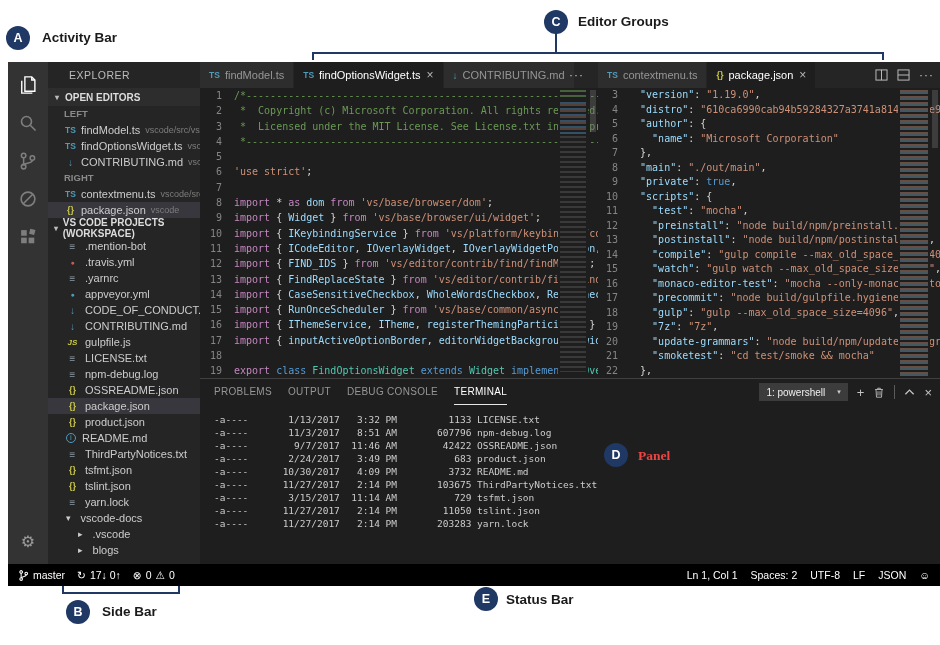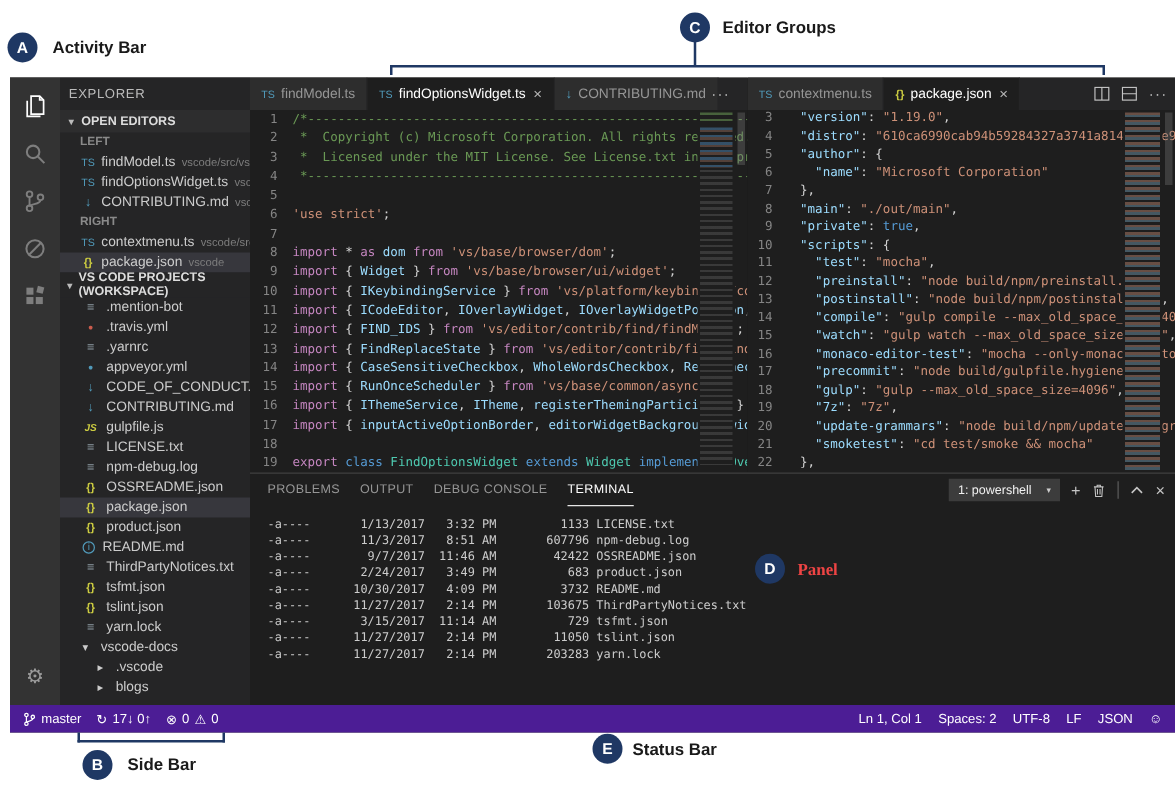--- a/index.html
+++ b/index.html
@@ -10,38 +10,38 @@
   .window { position:absolute; left:8px; top:62px; width:932px; height:524px; background:#1E1E1E; color:#ccc; }
 
   
   .activitybar { position:absolute; left:0; top:0; width:40px; height:502px; background:#333333; display:flex; flex-direction: column; align-items:center; padding-top:4px; }
   .ab-item { width:40px; height:38px; display:flex; align-items:center; justify-content:center; cursor:pointer; opacity:.72; }
   .ab-item.active { opacity:1; }
   .ab-gear { position:absolute; bottom:8px; left:0; width:40px; height:30px; display:flex; align-items:center; justify-content:center; color:#9b9b9b; font-size:16px; cursor:pointer; }
 
   
   .sidebar { position:absolute; left:40px; top:0; width:152px; height:502px; background:#252526; overflow:hidden; }
-  .sb-title { height:26px; line-height:26px; padding-left:7px; font-size:10.5px; color:#bbbbbb; letter-spacing:.5px; }
+  .sb-title { height:26px; line-height:26px; padding-left:21px; font-size:10.5px; color:#bbbbbb; letter-spacing:.5px; }
   .sb-section { height:18px; font-weight:bold; font-size:10px; color:#dddddd; display:flex; align-items:center; gap:3px; padding-left:4px; background:#2d2d2e; cursor:pointer; }
   .sb-section.ws { height:20px; background:#252526; }
   .chev { font-size:8px; color:#bbb; width:10px; text-align:center; }
   .sb-group-label { height:16px; line-height:16px; padding-left:16px; font-size:9.5px; font-weight:bold; color:#8a8a8a; }
   .oe-row { height:16px; display:flex; align-items:center; padding-left:16px; cursor:pointer; white-space:nowrap; overflow:hidden; }
   .oe-row.selected { background:#37373D; }
   .oe-name { color:#cccccc; font-size:11px; margin-left:4px; }
   .oe-detail { color:#7d7d7d; font-size:9px; margin-left:5px; }
   .file-row { height:16px; display:flex; align-items:center; padding-left:18px; cursor:pointer; white-space:nowrap; overflow:hidden; font-size:11px; color:#cccccc; }
   .file-row.selected { background:#37373D; }
   .file-row.lvl1 { padding-left:30px; }
   .arrow { color:#cccccc; font-size:9px; margin-right:4px; }
   .arrow:empty { display:none; }
   .ficon { display:inline-flex; width:13px; justify-content:center; font-size:10px; flex:none; }
   .ficon:empty { display:none; }
   .fname { margin-left:6px; }
-  .ic-ts { color:#519ABA; font-weight:normal; font-size:8.5px; }
+  .ic-ts { color:#519ABA; font-weight:bold; font-size:8.5px; }
   .ic-md { color:#519ABA; font-weight:bold; font-size:10px; }
   .ic-json { color:#CBCB41; font-weight:bold; font-size:9px; }
   .ic-js { color:#CBCB41; font-weight:bold; font-size:8px;font-style:italic; }
   .ic-gray { color:#8E9BA3; font-size:10px; }
   .ic-travis { color:#CB5C4D; font-size:7px; }
   .ic-blue { color:#519ABA; font-size:7px; }
   .ic-info { color:#519ABA; font-size:8px; border:1px solid #519ABA; border-radius:50%; width:10px; height:10px; line-height:8px; }
 
   
   .main { position:absolute; left:192px; top:0; width:740px; height:502px; }
@@ -90,21 +90,21 @@
   .ptab.active { color:#ffffff; border-bottom:1px solid #e7e7e7; }
   .panel-right { position:absolute; right:8px; top:0; height:26px; display:flex; align-items:center; gap:9px; }
   .tsel { display:flex; align-items:center; gap:12px; background:#3C3C3C; color:#F0F0F0; font-size:10px; height:18px; padding:0 7px; cursor:pointer; }
   .selarrow { font-size:7px; color:#cccccc; }
   .picon { color:#C5C5C5; cursor:pointer; font-size:13px; line-height:1; display:flex; align-items:center; }
   .psep { width:1px; height:14px; background:#5a5a5a; }
   .terminal { position:absolute; left:14px; top:34px; right:8px; bottom:0; font-family:"DejaVu Sans Mono",monospace; font-size:9.5px; color:#cccccc; overflow:hidden; }
   .tline { height:13px; line-height:13px; white-space:pre; }
 
   
-  .statusbar { position:absolute; left:0; top:502px; width:932px; height:22px; background:#4c1d95; color:#ffffff; display:flex; align-items:center; font-size:10.5px; }
+  .statusbar { position:absolute; left:0; top:502px; width:932px; height:22px; background:#000000; color:#ffffff; display:flex; align-items:center; font-size:10.5px; }
   .sbl { display:flex; align-items:center; gap:12px; padding-left:10px; }
   .sbr { margin-left:auto; display:flex; align-items:center; gap:13px; padding-right:10px; }
   .sb-item { display:flex; align-items:center; gap:4px; cursor:pointer; white-space:nowrap; }
 
   
   .badge { position:absolute; width:24px; height:24px; border-radius:50%; background:#1F3864; color:#fff; font-weight:bold; font-size:12.5px; display:flex; align-items:center; justify-content:center; z-index:10; }
   .ann-label { position:absolute; font-size:13.5px; font-weight:bold; color:#1a1a1a; z-index:10; }
   .ann-label.white { color:#ef4444;font-family:Liberation Serif, serif; }
   .bracket { position:absolute; z-index:9; }
   .bracket.top { border:2px solid #1F3864; border-bottom:none; }

